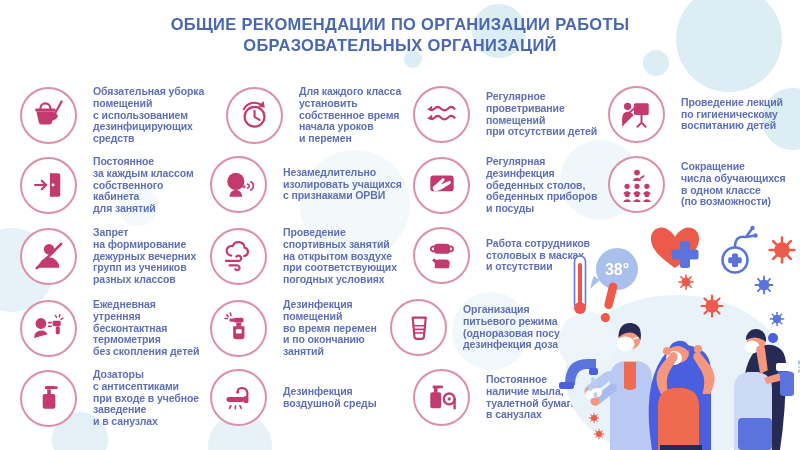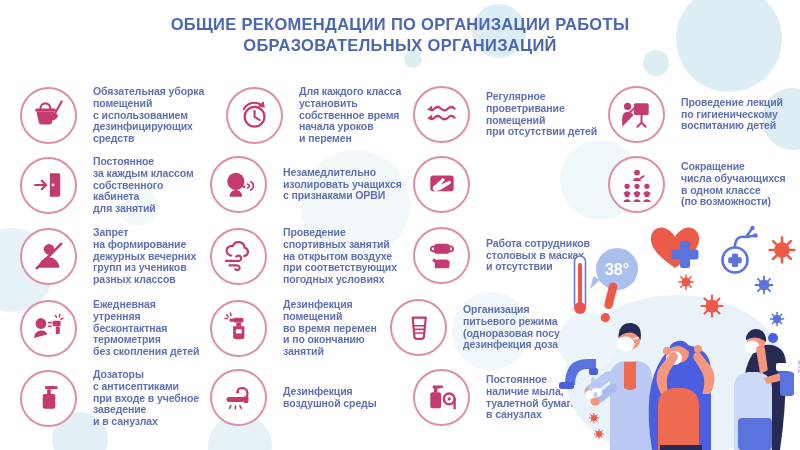--- a/index.html
+++ b/index.html
@@ -214,20 +214,25 @@
 при отсутствии детей</span>
   </div>
 
   <div class="item" style="left:413px;top:156px">
     <span class="ic">
         <svg viewBox="0 0 40 40">
       <rect x="7" y="9.5" width="26" height="17.5" rx="3.5"></rect>
       <path fill="#fff" d="M11 26c-2.5-2.5-1-5 1.5-6l7.5-7c1.8-1.6 3.8.5 2.4 2.3l-3.6 4.2 8.4-3.6c2.3-1 3.8 1.7 1.7 3.1l-9 5.4c-2.6 1.6-6.6 3-8.9 1.6z"></path>
     </svg>
       </span>
+    <span class="txt">Регулярная
+дезинфекция
+обеденных столов,
+обеденных приборов
+и посуды</span>
   </div>
 
   <div class="item" style="left:413px;top:227px">
     <span class="ic">
         <svg viewBox="0 0 40 40">
       <rect x="11" y="6.5" width="18" height="11" rx="4"></rect>
       <path class="st" style="stroke-width:2" d="M11 9.5c-4.5-.5-4.5 5.5 0 5.5M29 9.5c4.5-.5 4.5 5.5 0 5.5"></path>
       <path d="M12 33.5v-5c0-3 2-4.5 4.5-4.5H24c3.5 0 5 2 4.5 4.5l-.8 5z"></path>
       <path d="M13 28.5 9 25l2.2-2.6 4 3.2z"></path>
     </svg>

